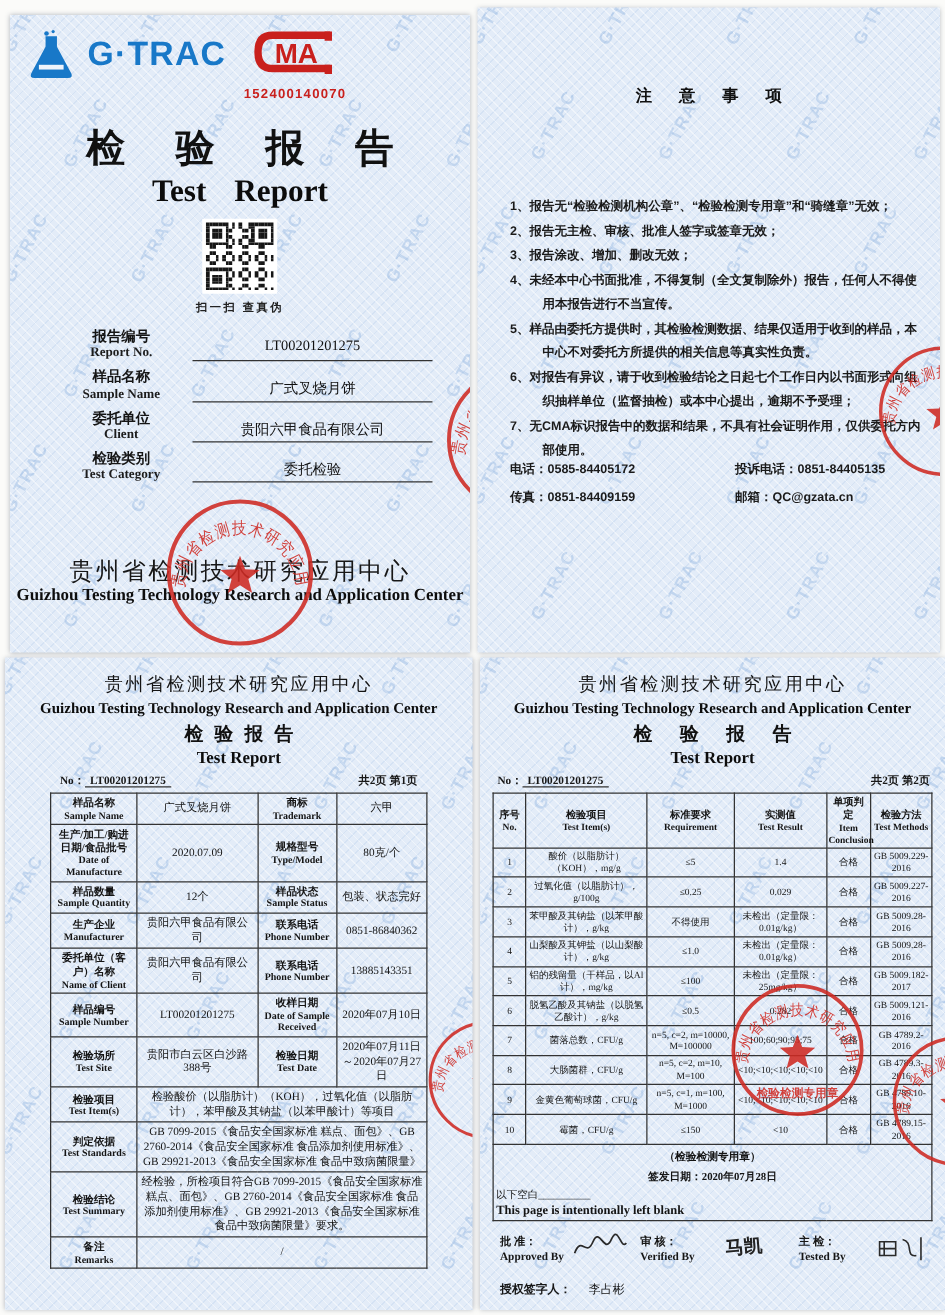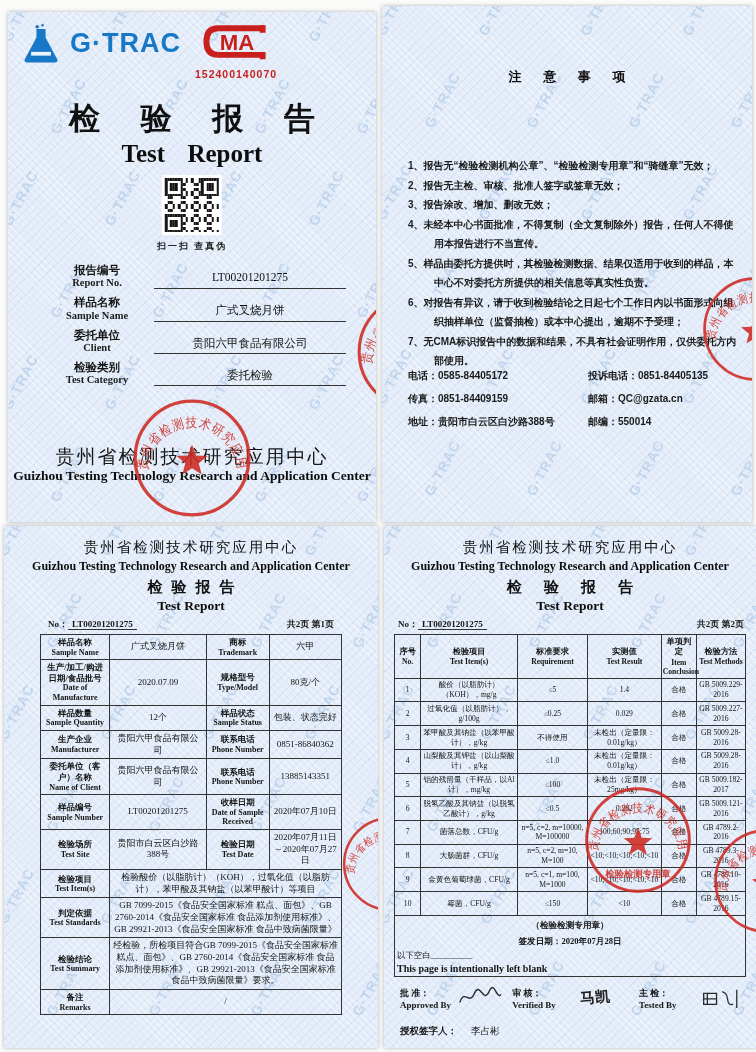--- a/index.html
+++ b/index.html
@@ -683,24 +683,20 @@
           <div class="notice-item">7、无CMA标识报告中的数据和结果，不具有社会证明作用，仅供委托方内部使用。</div>
         </div>
       <div class="contact">
         <div class="row">
           <span class="col-l"><span>电话：</span><span>0585-84405172</span></span>
           <span><span>投诉电话：</span><span>0851-84405135</span></span>
         </div>
         <div class="row">
           <span class="col-l"><span>传真：</span><span>0851-84409159</span></span>
           <span><span>邮箱：</span><span>QC@gzata.cn</span></span>
-        </div>
-        <div class="row">
-          <span class="col-l"><span>地址：</span><span>贵阳市白云区白沙路388号</span></span>
-          <span><span>邮编：</span><span>550014</span></span>
         </div>
       </div>
       <svg class="stamp" style="left:318px; top:268px;" width="110" height="110" viewBox="0 0 120 120">
         <circle cx="60" cy="60" r="55" fill="none" stroke="#cf2a23" stroke-width="3"></circle>
         <text font-size="13" letter-spacing="1"><textPath href="#sealArc" startOffset="2" textLength="158" lengthAdjust="spacingAndGlyphs">贵州省检测技术研究应用中心</textPath></text>
         <polygon points="60,47 64,57.5 75.2,58.1 66.5,65.1 69.4,75.9 60,69.8 50.6,75.9 53.5,65.1 44.8,58.1 56,57.5" fill="#cf2a23"></polygon>
       </svg>
     </div>
   </div>
 

